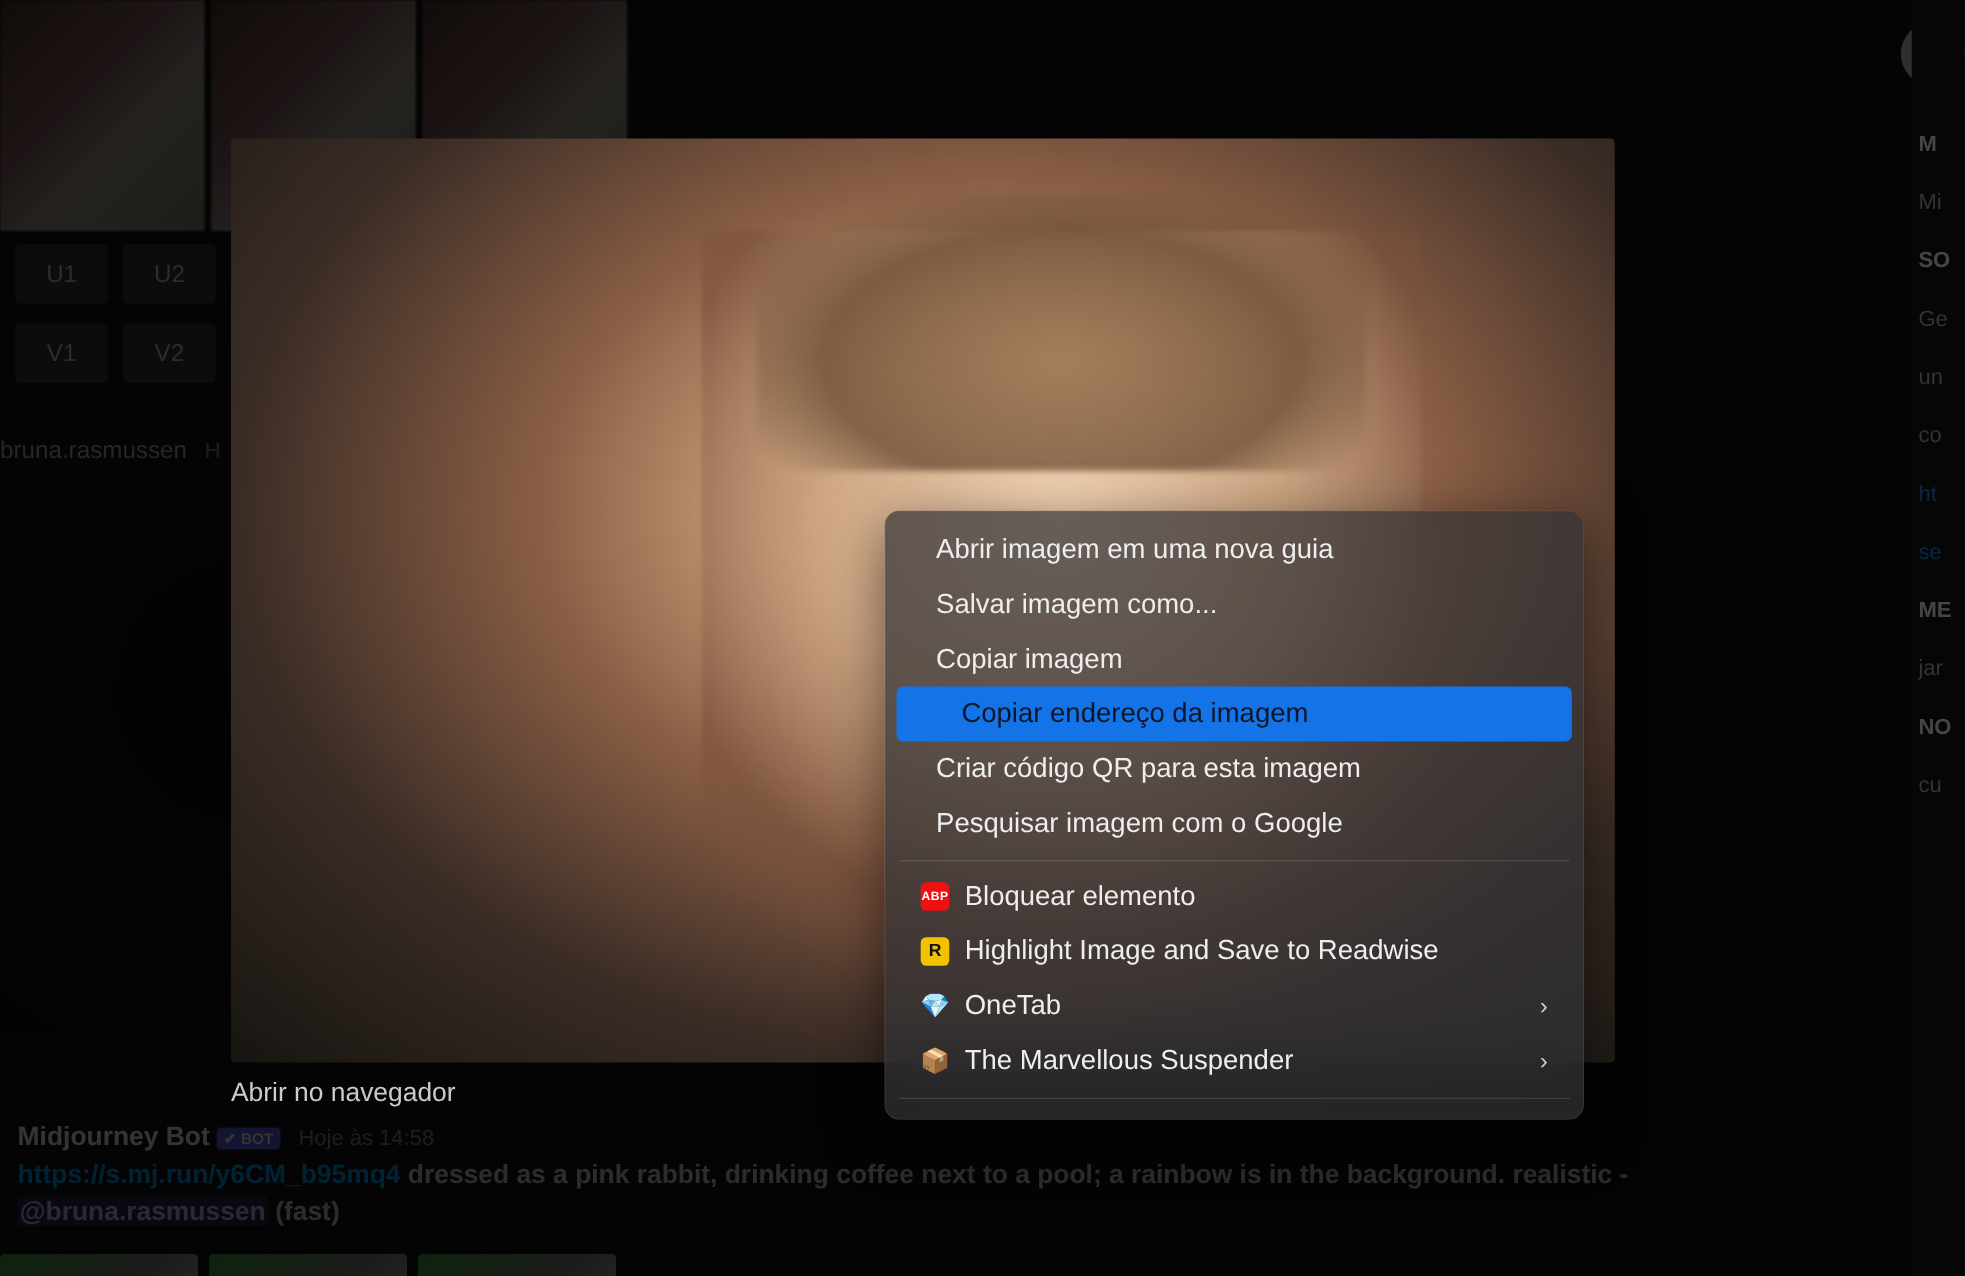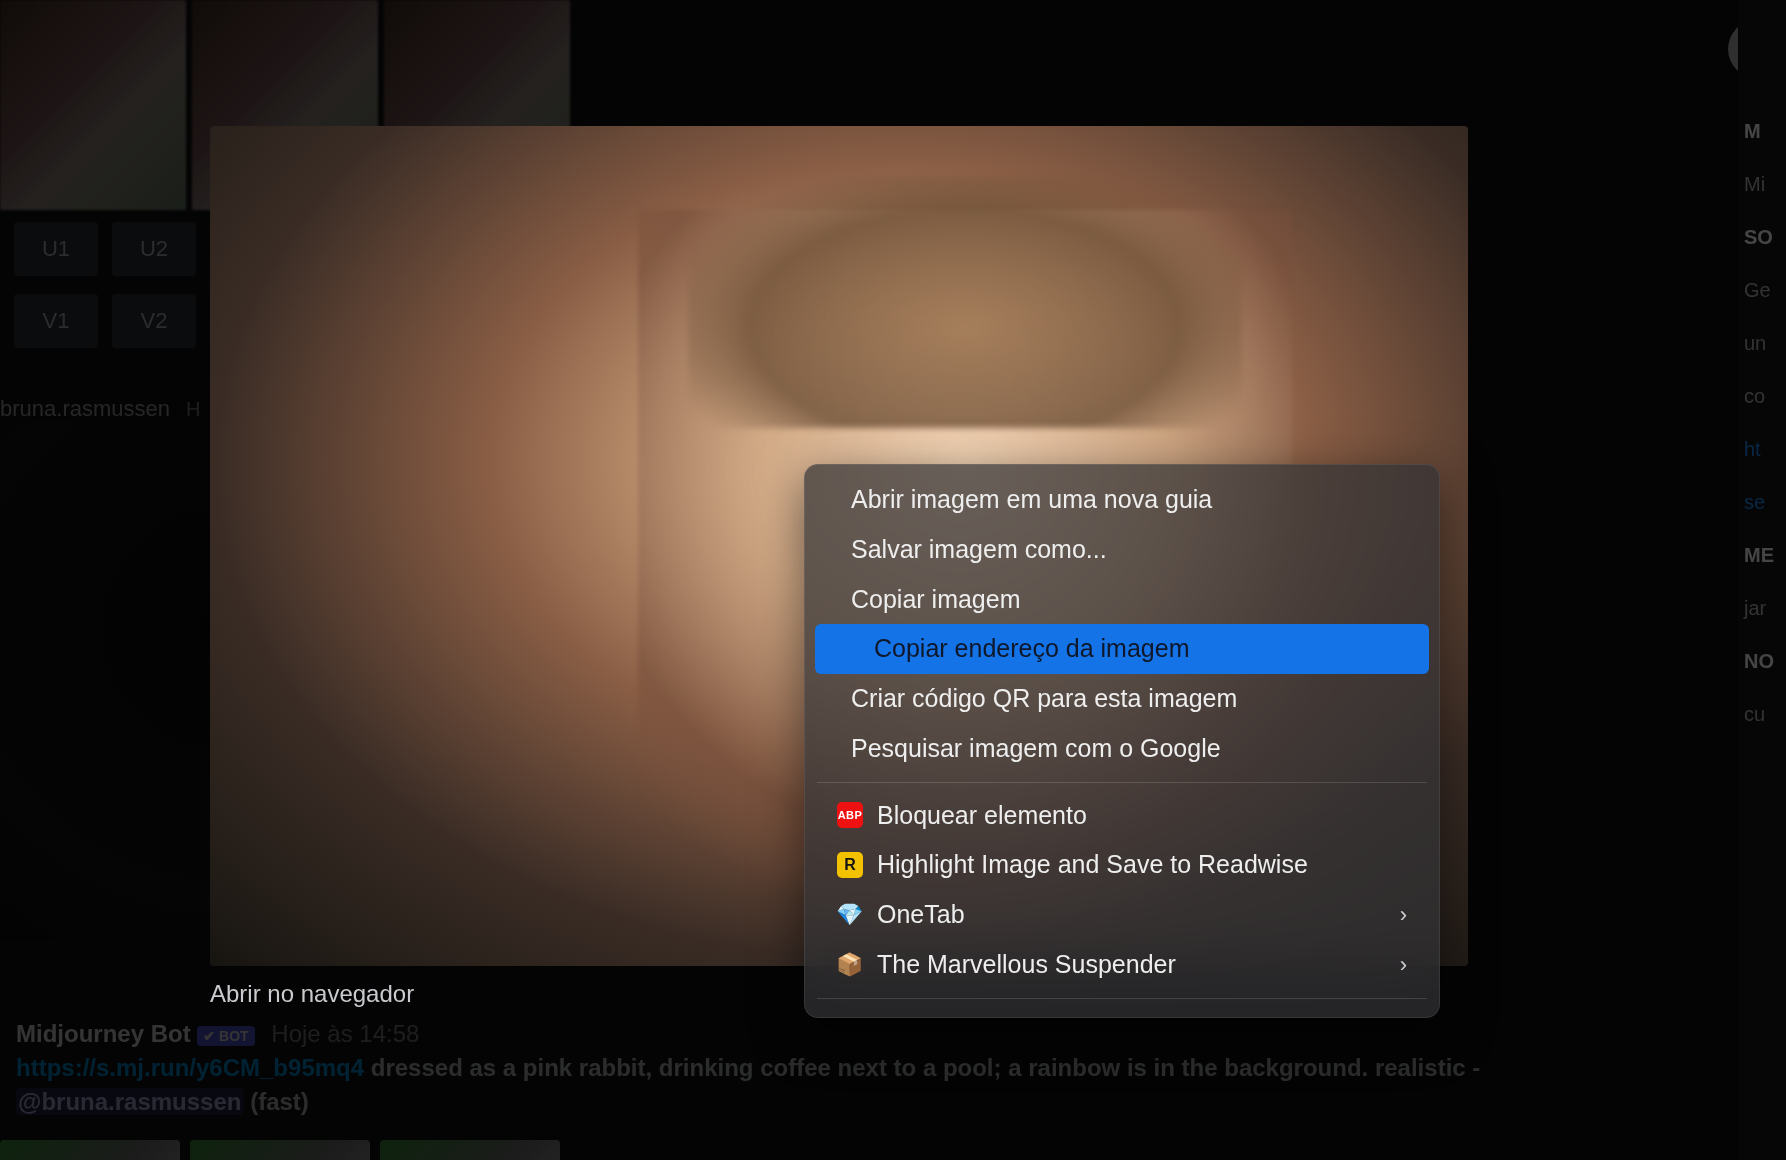--- a/index.html
+++ b/index.html
@@ -166,21 +166,21 @@
   }
   .msg .author { color: #fff; font-weight: 600; }
   .msg .badge {
     display: inline-flex; align-items: center; gap: 4px;
     background: #5865f2; color: #fff;
     border-radius: 4px;
     font-size: 14px; font-weight: 700;
     padding: 2px 6px;
     vertical-align: middle;
   }
-  .msg .ts { color: #8e9297; font-size: 24px; margin-left: 10px; }
+  .msg .ts { color: #8e9297; font-size: 20px; margin-left: 10px; }
   .msg .content { margin-top: 6px; color: #d7d9dc; font-weight: 600; font-size: 24px; }
   .msg .link { color: #00a8fc; }
   .msg .mention { color: #c9cdfb; background: rgba(88,101,242,0.25); border-radius:3px; padding:0 2px;}
   
   .thumbs {
     position: absolute;
     left: 0; top: 1140px;
     display: flex; gap: 10px;
     z-index: 1;
     filter: brightness(0.45);

